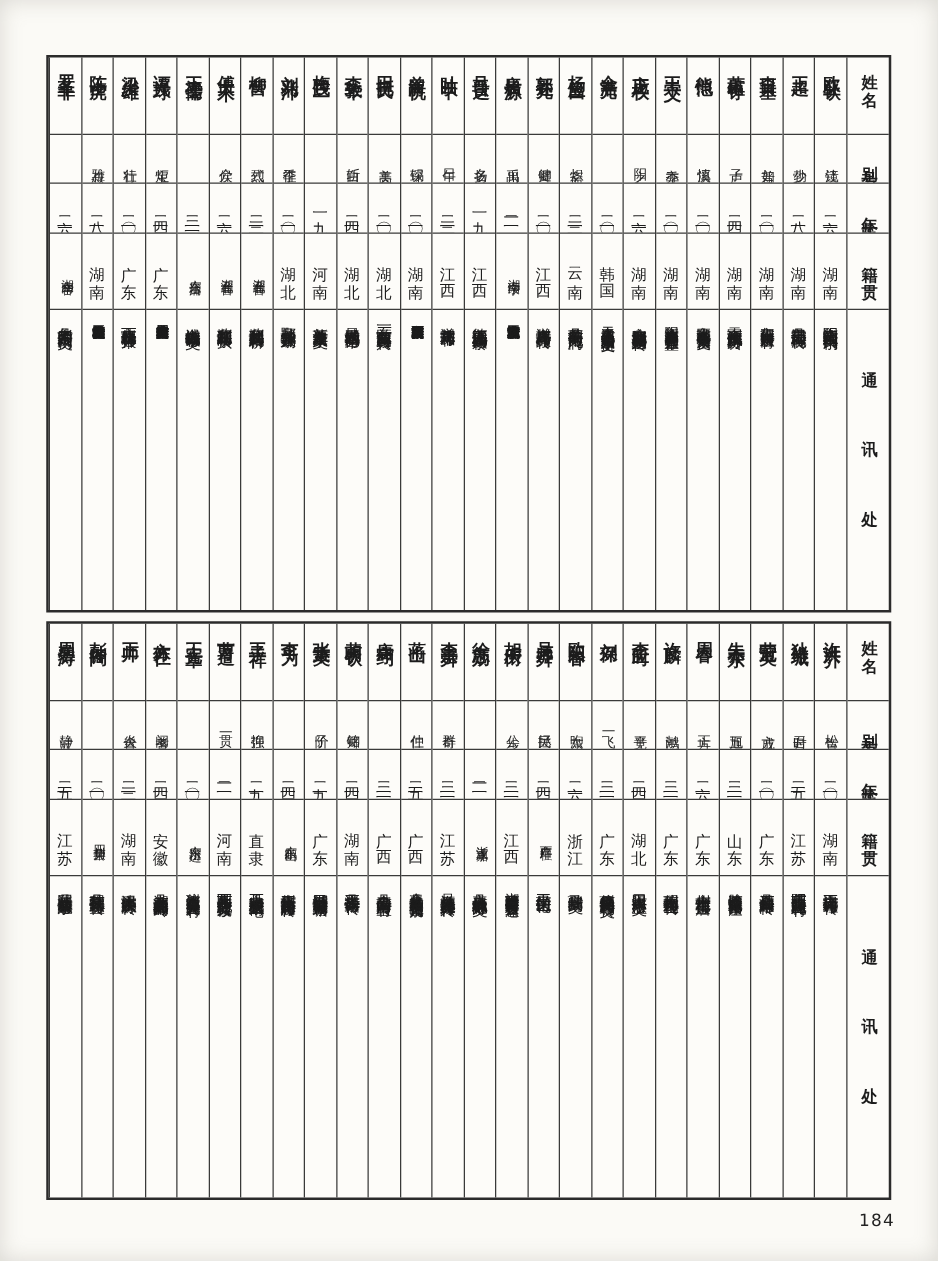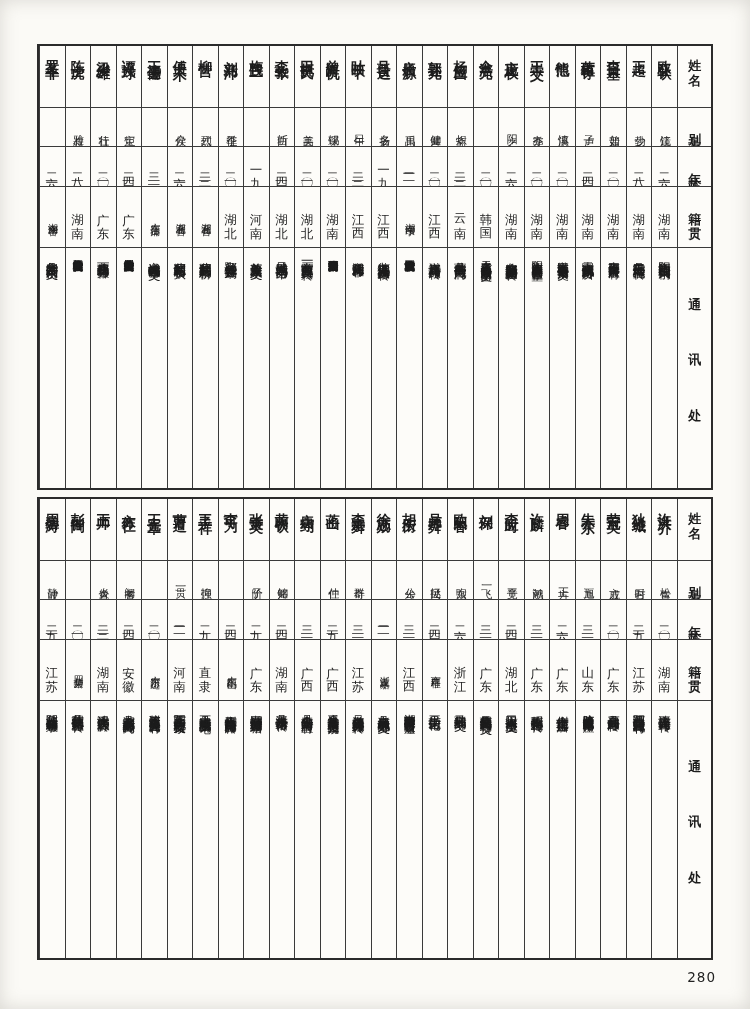--- a/index.html
+++ b/index.html
@@ -950,14 +950,14 @@
           <div class="vtext t-age">二五</div>
         </div>
         <div class="vcell c-native">
           <div class="vtext t-native">江苏</div>
         </div>
         <div class="vcell c-addr">
           <div class="vtext t-addr">江阴县后塍镇东巷春泉号</div>
         </div>
       </div>
     </div>
-  <div class="page-number">280</div>
+  <div class="page-number">184</div>
 </div>
 
 </body></html>

